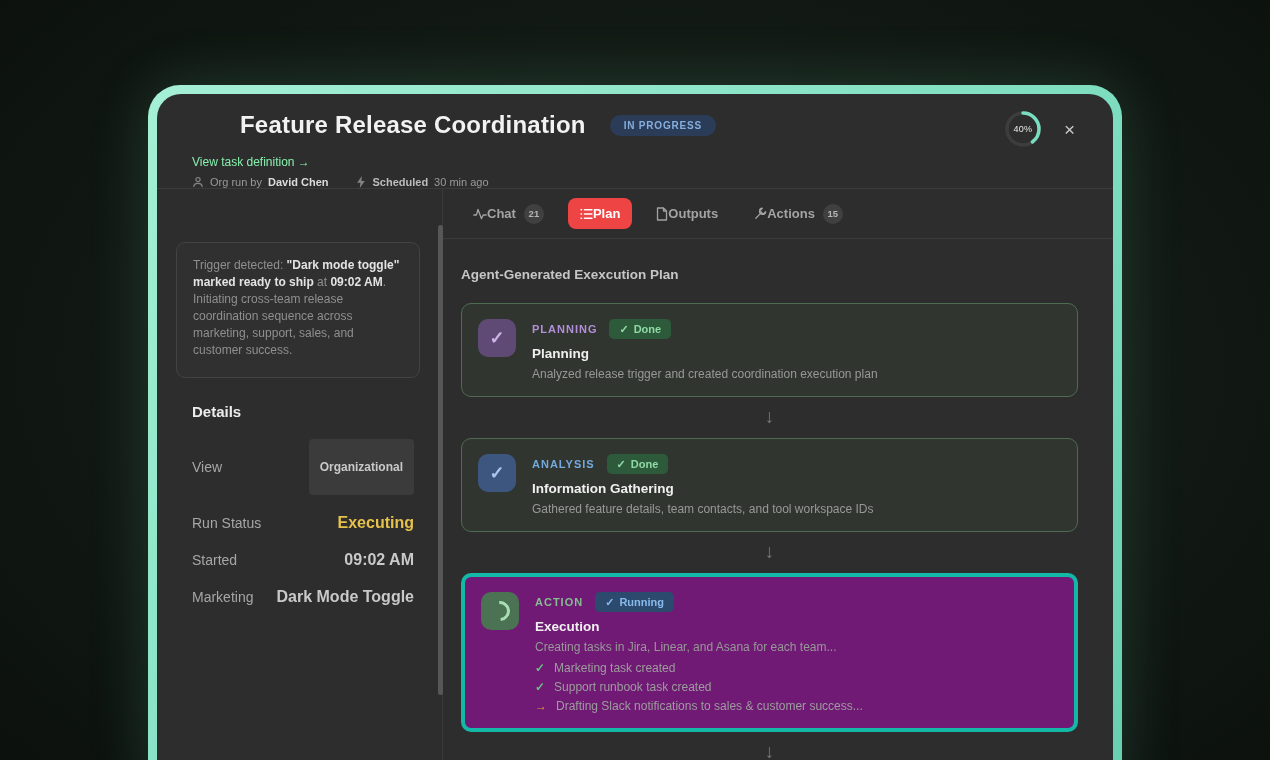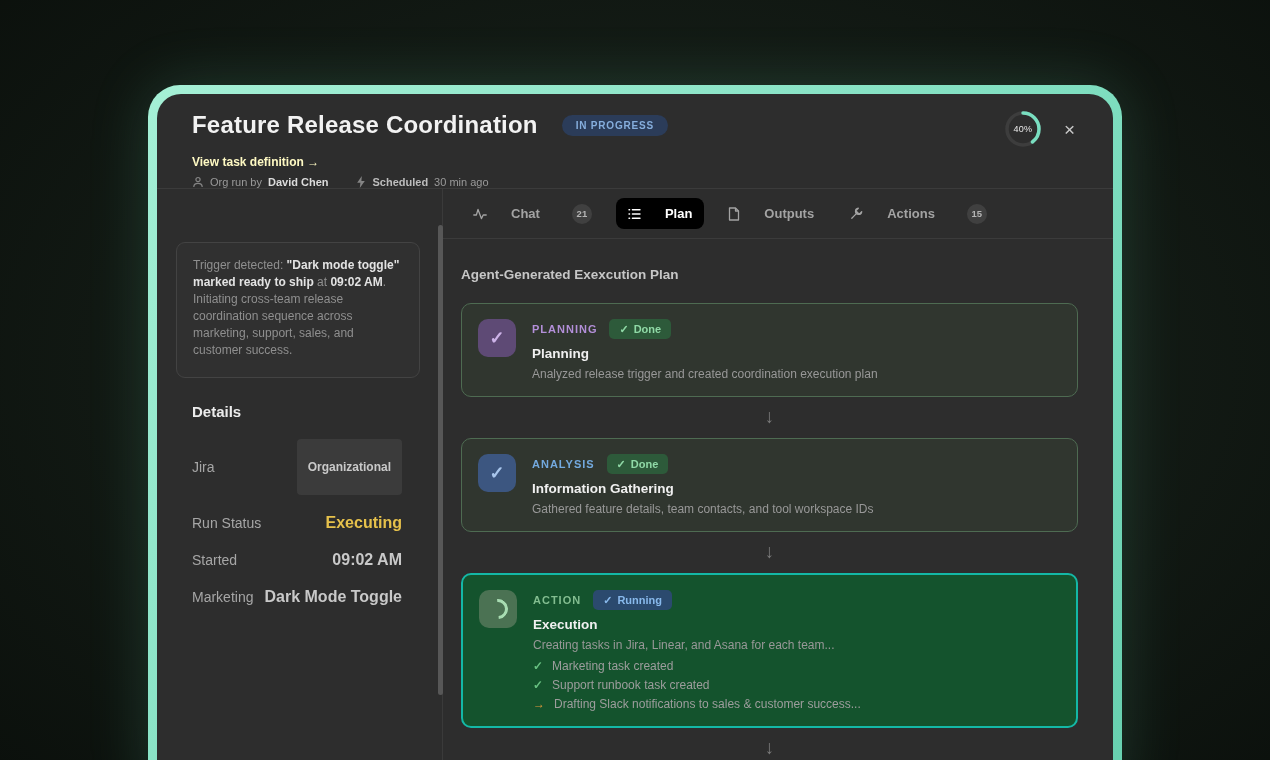--- a/index.html
+++ b/index.html
@@ -21,26 +21,26 @@
     width:100%; height:100%; background:#2d2d2d; border-radius:24px;
     overflow:hidden; display:flex; flex-direction:column; color:#e6e6e6;
   }
 
   
   .header {
     position:relative; flex:0 0 90px; border-bottom:1px solid #3b3b3b;
     padding:17px 40px 0 35px;
   }
   .title-row { display:flex; align-items:center; gap:24px; }
-  .page-title { font-size:24px; font-weight:bold; color:#f2f2f2; letter-spacing:0.2px; }
+  .page-title { font-size:24px; font-weight:bold; color:#f2f2f2; letter-spacing:0.2px;margin-left:48px; }
   .status-pill {
     background:#2b3c59; color:#86aedd; font-size:10px; font-weight:bold;
     letter-spacing:0.8px; padding:5px 14px; border-radius:11px;
   }
-  .task-link { display:inline-block; margin-top:16px; font-size:12px; font-weight:bold; color:#fef9c3; cursor:pointer; }
+  .task-link { display:inline-block; margin-top:16px; font-size:12px; font-weight:normal; color:#86efac; cursor:pointer; }
   .meta-row { display:flex; align-items:center; gap:28px; margin-top:6px; font-size:11px; color:#9a9a9a; }
   .meta-item { display:flex; align-items:center; gap:6px; }
   .meta-item svg { opacity:0.8; }
   .meta-bold { color:#dcdcdc; font-weight:bold; }
   .meta-semibold { color:#bdbdbd; font-weight:bold; }
 
   .header-right { position:absolute; right:38px; top:16px; display:flex; align-items:center; gap:22px; }
   .progress-ring { position:relative; width:38px; height:38px; }
   .progress-ring svg { width:38px; height:38px; transform:rotate(-90deg); }
   .progress-label {
@@ -53,59 +53,59 @@
   .app-body { flex:1; display:flex; min-height:0; }
 
   
   .left-panel { position:relative; flex:0 0 285px; padding:0 22px 0 19px; }
   .trigger-box {
     margin-top:53px; border:1px solid #434343; border-radius:9px;
     padding:14px 16px 18px 16px; font-size:12px; line-height:1.42; color:#8f8f8f;
     background:#303030;
   }
   .trigger-box b { color:#e3e3e3; }
-  .details-block { margin:25px 16px 0 16px; padding-right:2px; }
+  .details-block { margin:25px 4px 0 16px; padding-right:2px; }
   .details-heading { font-size:15px; font-weight:bold; color:#ececec; }
   .detail-row { display:flex; align-items:center; justify-content:space-between; margin-top:19px; }
   .detail-label { font-size:14px; color:#a6a6a6; }
   .detail-value { font-size:16px; font-weight:bold; color:#c9c9c9; }
   .detail-value.badge { background:#3b3b3b; padding:21px 11px; border-radius:4px; font-size:12px; }
   .detail-value.executing { color:#e6c14b; }
 
   .panel-scrollbar {
     position:absolute; right:-1px; top:36px; width:5px; height:470px;
     background:#575757; border-radius:3px;
   }
 
   
   .right-panel { flex:1; border-left:1px solid #3a3a3a; display:flex; flex-direction:column; min-height:0; }
   .tab-bar {
     flex:0 0 50px; display:flex; align-items:center; gap:12px;
     padding-left:18px; border-bottom:1px solid #3b3b3b;
   }
   .tab {
-    display:flex; align-items:center; gap:24px; padding:8px 12px;
+    display:flex; align-items:center; gap:0; padding:8px 12px;
     font-size:13px; font-weight:bold; color:#a3a3a3; cursor:pointer; border-radius:8px;justify-content:flex-end;
   }
-  .tab.active { background:#000000; color:#ffffff; }
+  .tab.active { background:#ef4444; color:#ffffff; }
   .tab svg { flex:0 0 auto; }
   .tab-badge {
     width:20px; height:20px; border-radius:50%; background:#404040; color:#b5b5b5;
     font-size:9.5px; font-weight:bold; display:flex; align-items:center; justify-content:center;margin-left:8px;
   }
 
   .plan-scroll { flex:1; padding:20px 35px 0 18px; overflow:hidden; }
   .plan-heading { font-size:13.5px; font-weight:bold; color:#c6c6c6; margin:8px 0 21px 0; }
 
   
   .stage-card {
     border-radius:10px; padding:15px 16px; display:flex; gap:16px; align-items:flex-start;
   }
   .stage-card.done    { background:#30362f; border:1px solid #4e6b52; }
-  .stage-card.running { background:#14532d; border:2px solid #14b8a6; }
+  .stage-card.running { background:#701a75; border:4px solid #14b8a6; }
 
   .stage-icon {
     width:38px; height:38px; border-radius:10px; flex:0 0 auto;
     display:flex; align-items:center; justify-content:center;
     font-size:18px; font-weight:bold;
   }
   .stage-icon.purple { background:#5e4a75; color:#cdb3e8; }
   .stage-icon.blue   { background:#3c5680; color:#a9c6ec; }
   .stage-icon.green  { background:#4b7253; color:#aadbb4; }
 
@@ -184,21 +184,21 @@
 
       <div class="left-panel">
         <div class="trigger-box">
           <span>Trigger detected: </span><b>"Dark mode toggle" marked ready to ship</b><span> at </span><b>09:02 AM</b><span>. Initiating cross-team release coordination sequence across marketing, support, sales, and customer success.</span>
         </div>
 
         <div class="details-block">
           <div class="details-heading">Details</div>
 
           <div class="detail-row">
-            <span class="detail-label">Jira</span>
+            <span class="detail-label">View</span>
             <span class="detail-value badge">Organizational</span>
           </div>
           <div class="detail-row">
             <span class="detail-label">Run Status</span>
             <span class="detail-value executing">Executing</span>
           </div>
           <div class="detail-row">
             <span class="detail-label">Started</span>
             <span class="detail-value">09:02 AM</span>
           </div>

